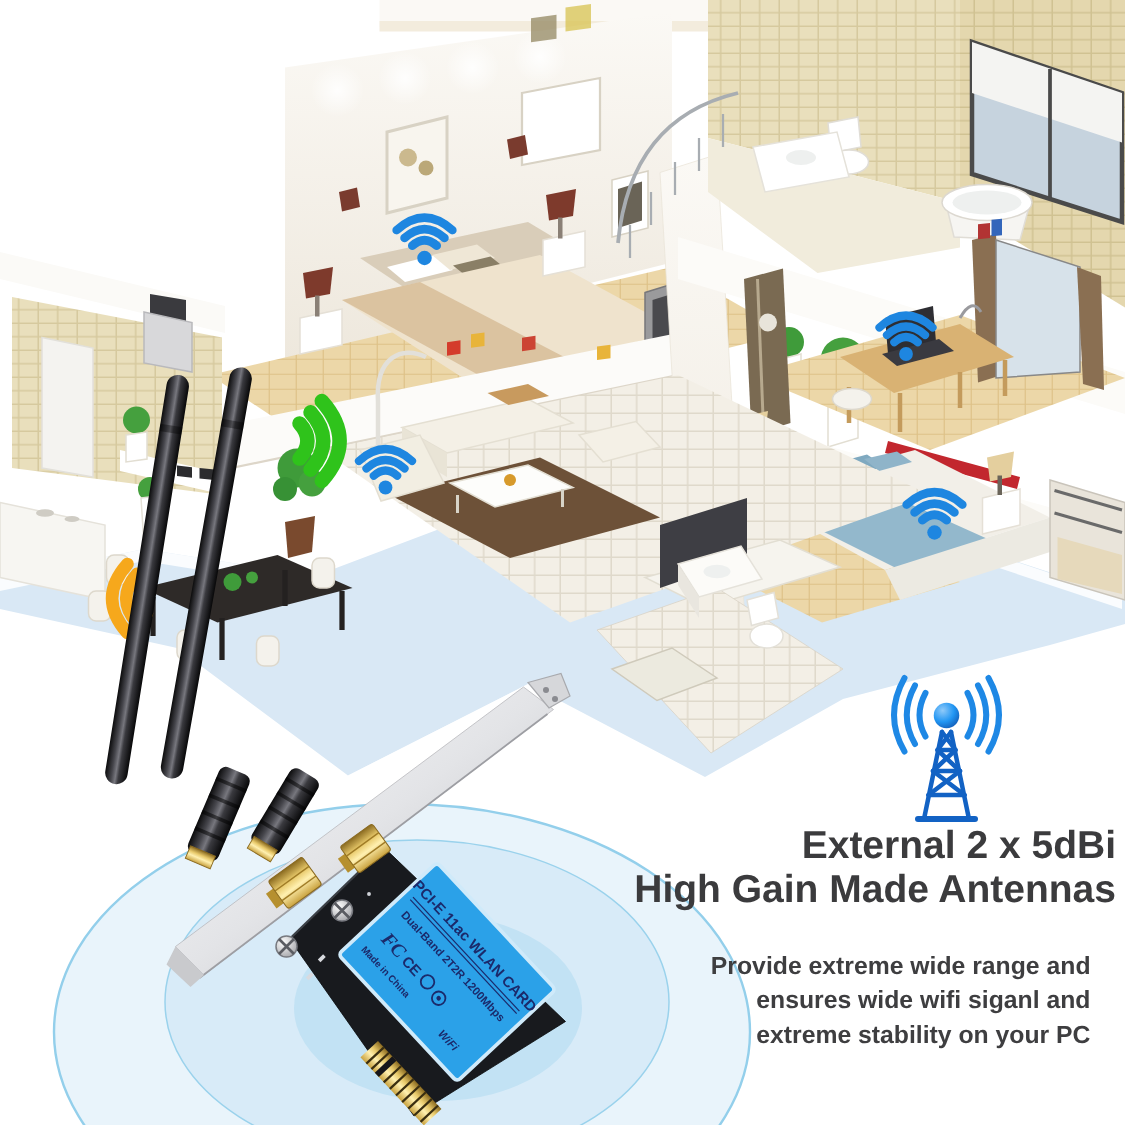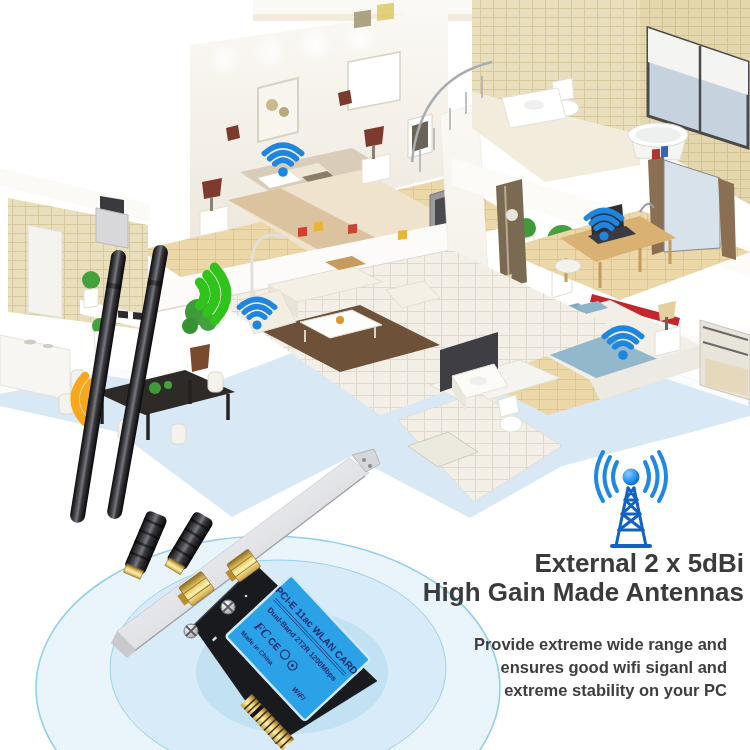--- a/index.html
+++ b/index.html
@@ -471,17 +471,17 @@
   </g>
 </g>
 </svg>
 
 <div class="headline">
   <div>External 2 x 5dBi</div>
   <div>High Gain Made Antennas</div>
 </div>
 <div class="desc">
   <div>Provide extreme wide range and</div>
-  <div>ensures good wifi siganl and</div>
+  <div>ensures wide wifi siganl and</div>
   <div>extreme stability on your PC</div>
 </div>
 
 </div>
 
 </body></html>

